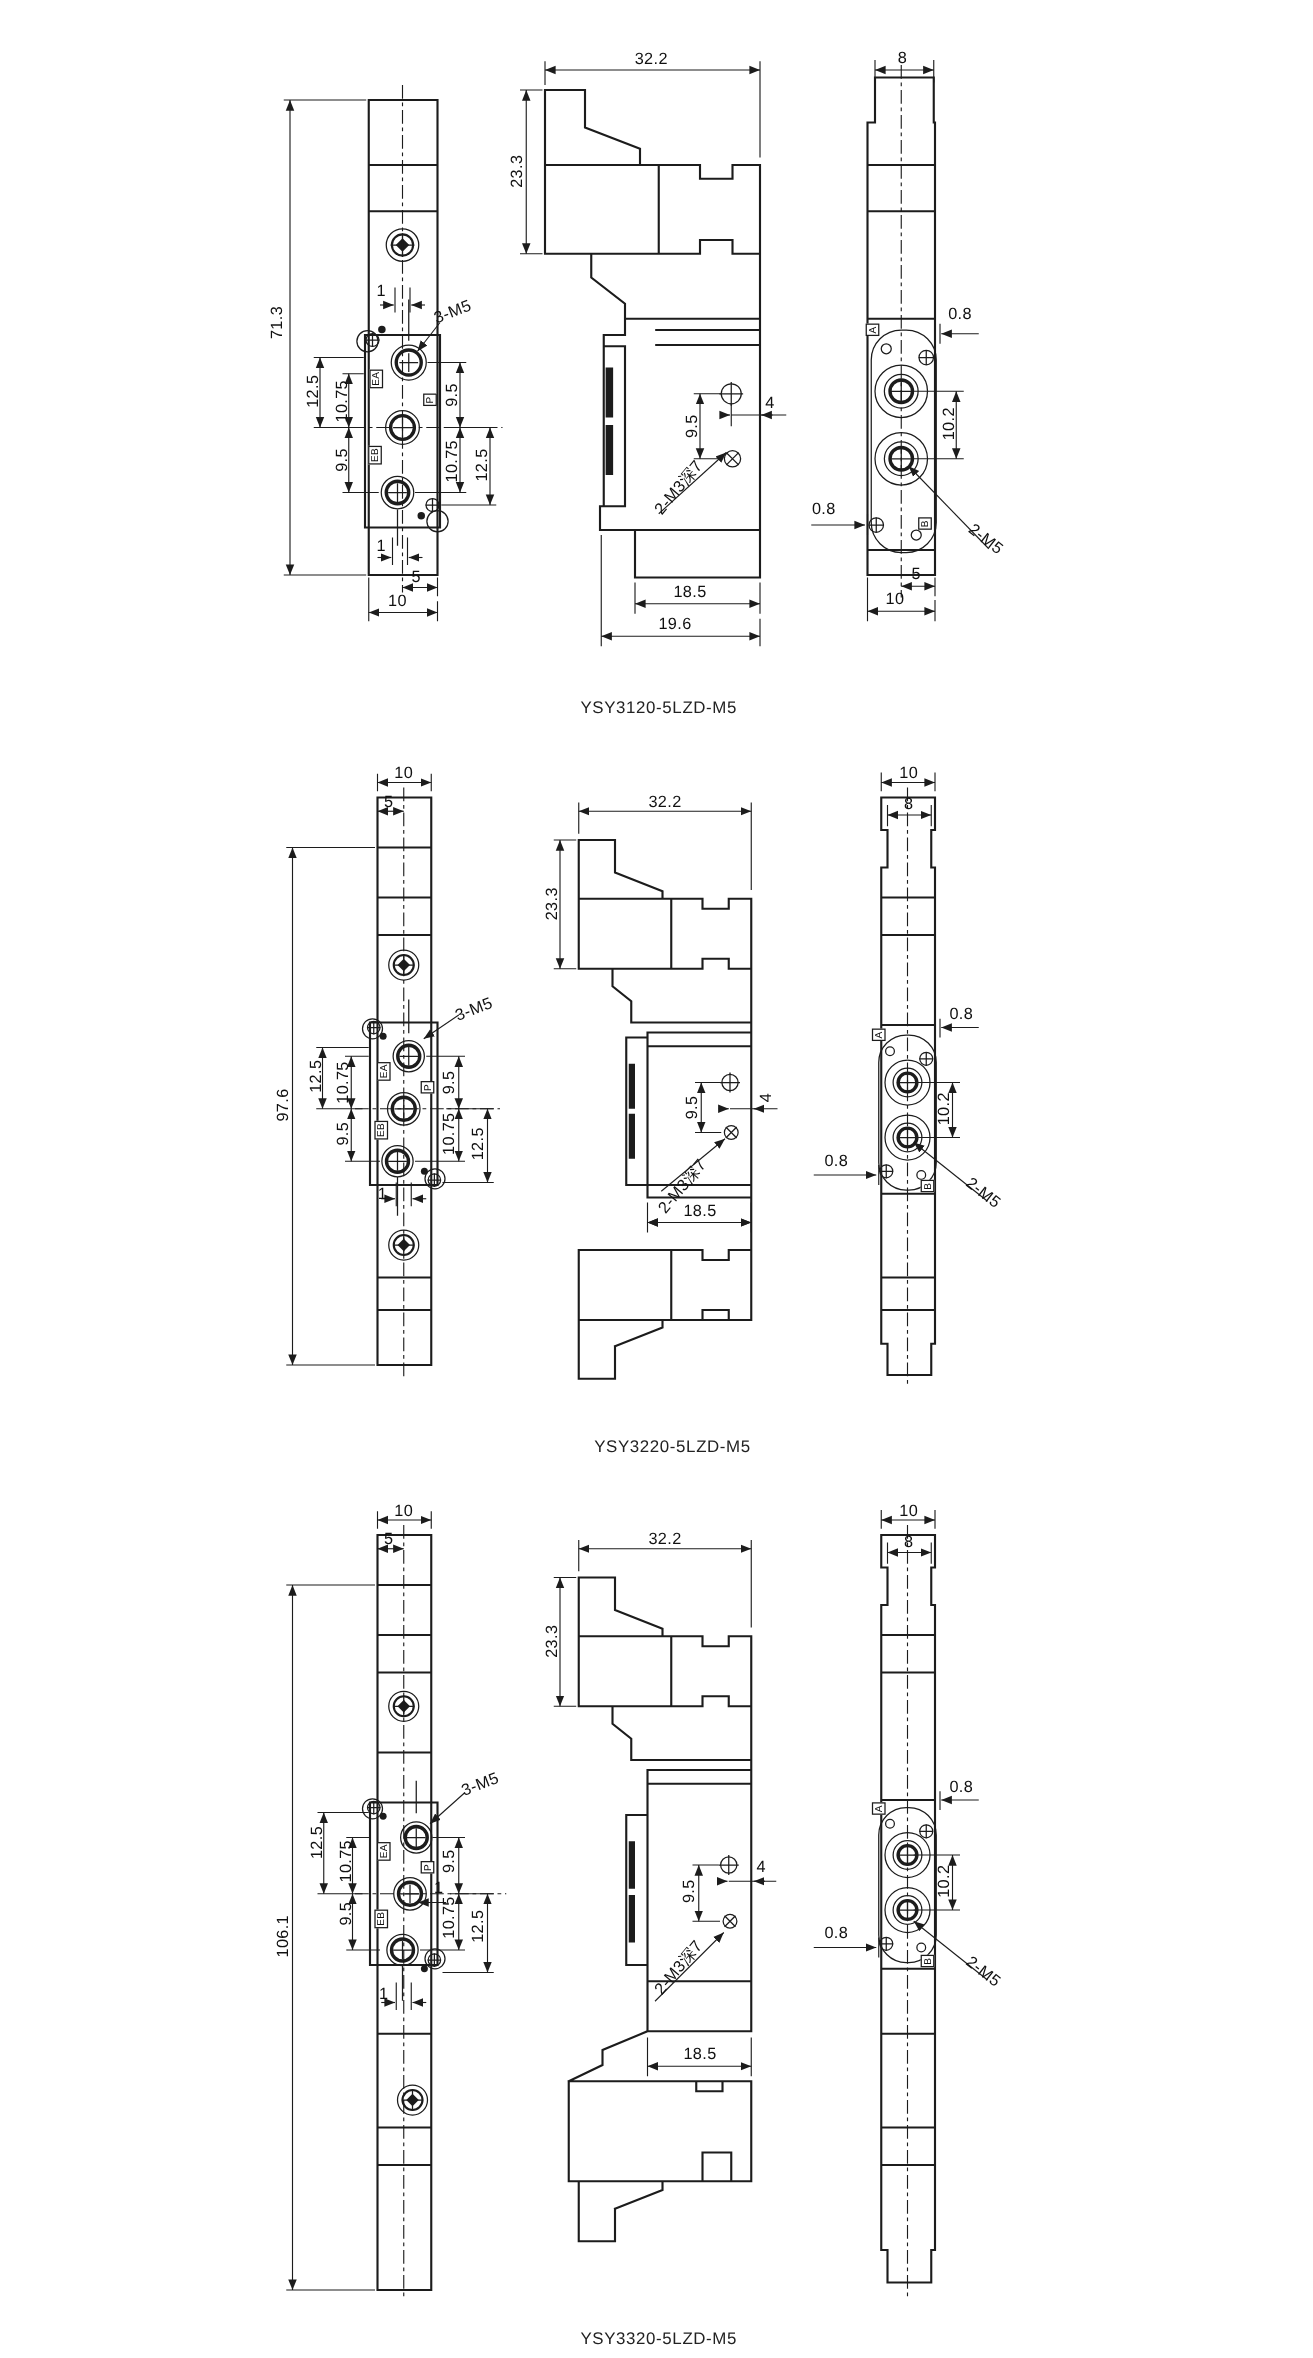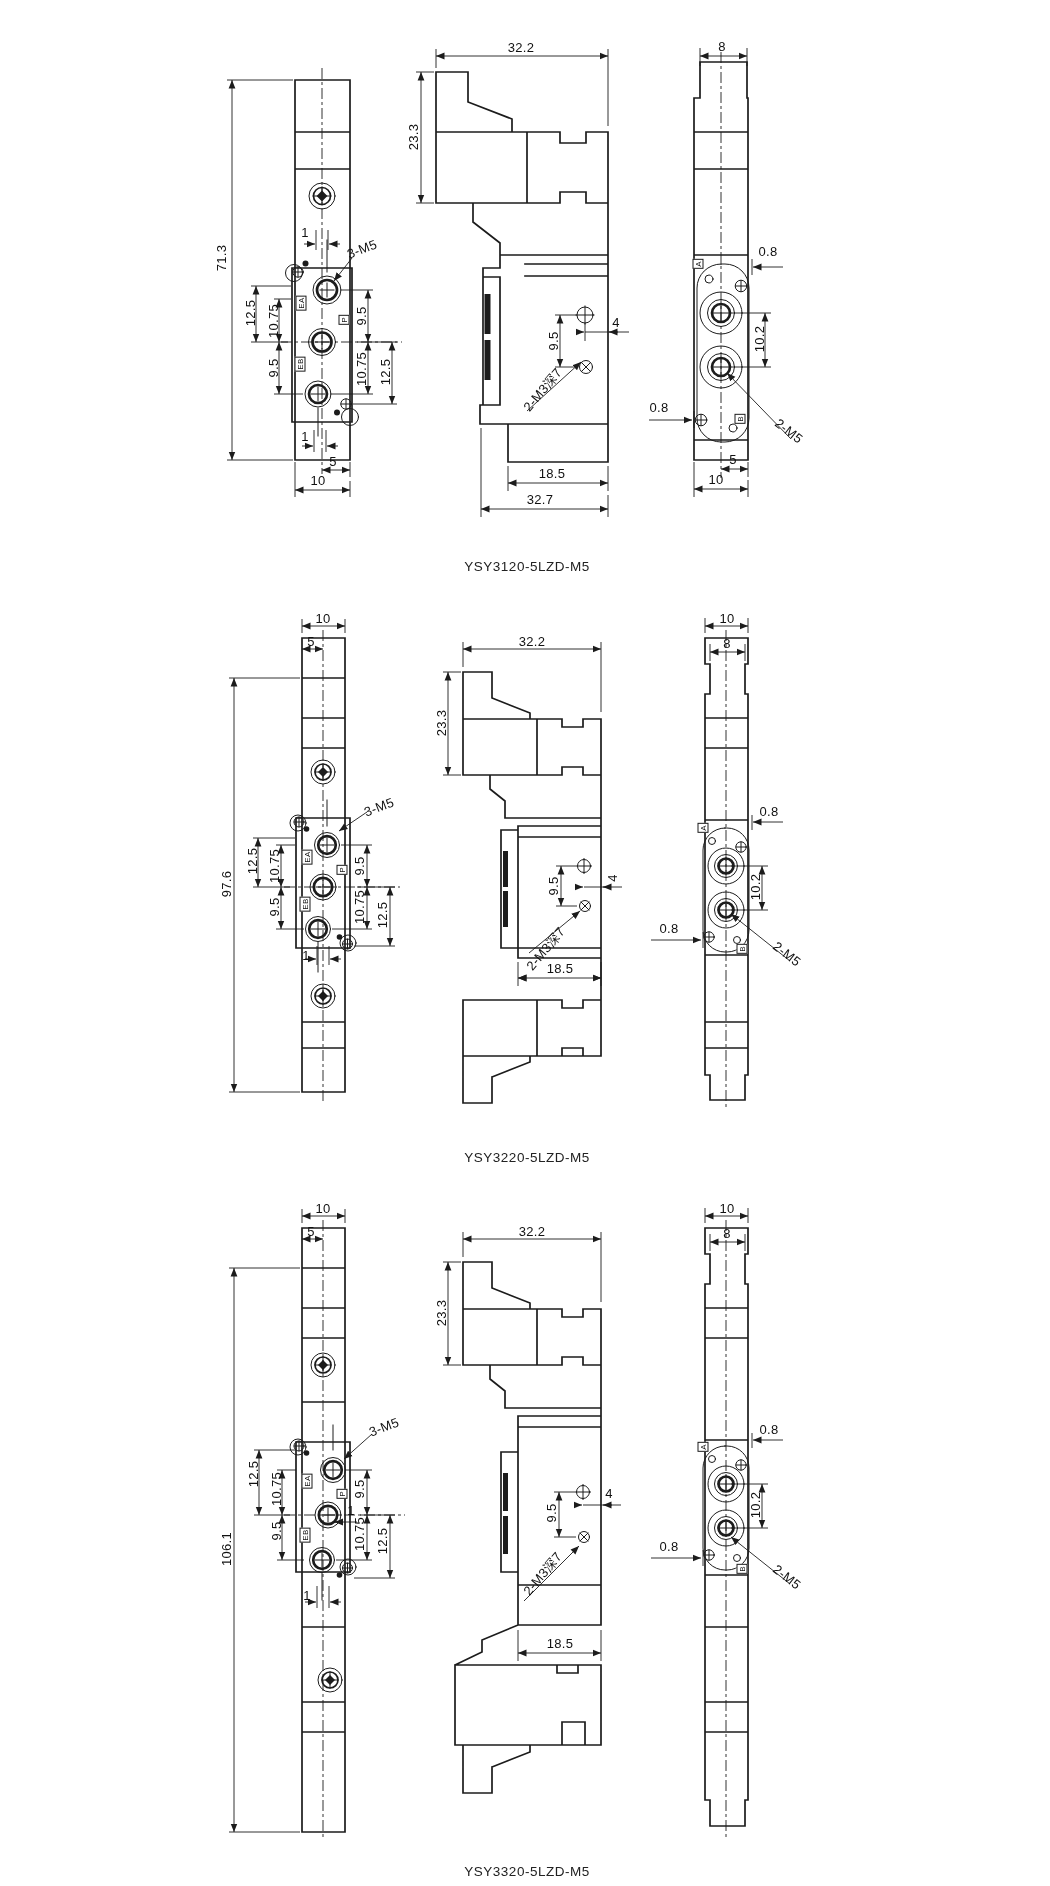--- a/index.html
+++ b/index.html
@@ -343,21 +343,21 @@
 <span class="t" style="left:318px;top:480px">10</span>
 <span class="t bx" style="left:301px;top:303px">EA</span>
 <span class="t bx" style="left:344px;top:320px">P</span>
 <span class="t bx" style="left:300px;top:364px">EB</span>
 <span class="t" style="left:521px;top:47px">32.2</span>
 <span class="t v" style="left:413px;top:137px">23.3</span>
 <span class="t v" style="left:553px;top:341px">9.5</span>
 <span class="t" style="left:616px;top:322px">4</span>
 <span class="t s50n" style="left:543px;top:390px">2-M3深7</span>
 <span class="t" style="left:552px;top:473px">18.5</span>
-<span class="t" style="left:540px;top:499px">32.7</span>
+<span class="t" style="left:540px;top:499px">19.6</span>
 <span class="t" style="left:722px;top:46px">8</span>
 <span class="t" style="left:768px;top:251px">0.8</span>
 <span class="t v" style="left:759px;top:339px">10.2</span>
 <span class="t s38p" style="left:789px;top:431px">2-M5</span>
 <span class="t" style="left:659px;top:407px">0.8</span>
 <span class="t" style="left:733px;top:459px">5</span>
 <span class="t" style="left:716px;top:479px">10</span>
 <span class="t bx" style="left:698px;top:264px">A</span>
 <span class="t bx" style="left:740px;top:419px">B</span>
 <span class="t cap" style="left:527px;top:566px">YSY3120-5LZD-M5</span>
@@ -383,21 +383,21 @@
 <span class="t s50n" style="left:546px;top:949px">2-M3深7</span>
 <span class="t" style="left:560px;top:968px">18.5</span>
 <span class="t" style="left:727px;top:618px">10</span>
 <span class="t" style="left:727px;top:643px">8</span>
 <span class="t" style="left:769px;top:811px">0.8</span>
 <span class="t v" style="left:755px;top:887px">10.2</span>
 <span class="t s38p" style="left:787px;top:954px">2-M5</span>
 <span class="t" style="left:669px;top:928px">0.8</span>
 <span class="t bx" style="left:703px;top:828px">A</span>
 <span class="t bx" style="left:742px;top:949px">B</span>
-<span class="t cap" style="left:527px;top:1157px">YSY3220-5LZD-M5</span>
+<span class="t cap" style="left:538px;top:1157px">YSY3220-5LZD-M5</span>
 
 <span class="t" style="left:323px;top:1208px">10</span>
 <span class="t" style="left:311px;top:1231px">5</span>
 <span class="t v" style="left:226px;top:1549px">106.1</span>
 <span class="t v" style="left:253px;top:1474px">12.5</span>
 <span class="t v" style="left:276px;top:1489px">10.75</span>
 <span class="t v" style="left:276px;top:1531px">9.5</span>
 <span class="t v" style="left:359px;top:1489px">9.5</span>
 <span class="t v" style="left:359px;top:1534px">10.75</span>
 <span class="t v" style="left:382px;top:1541px">12.5</span>

